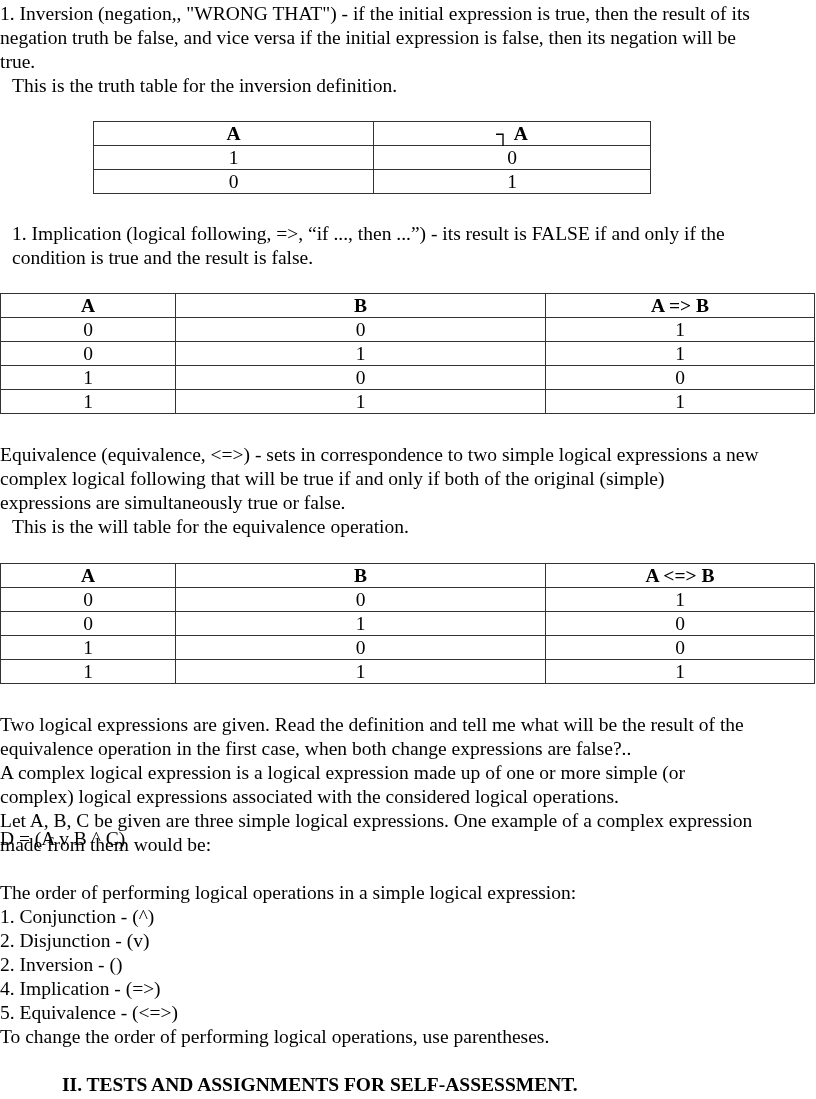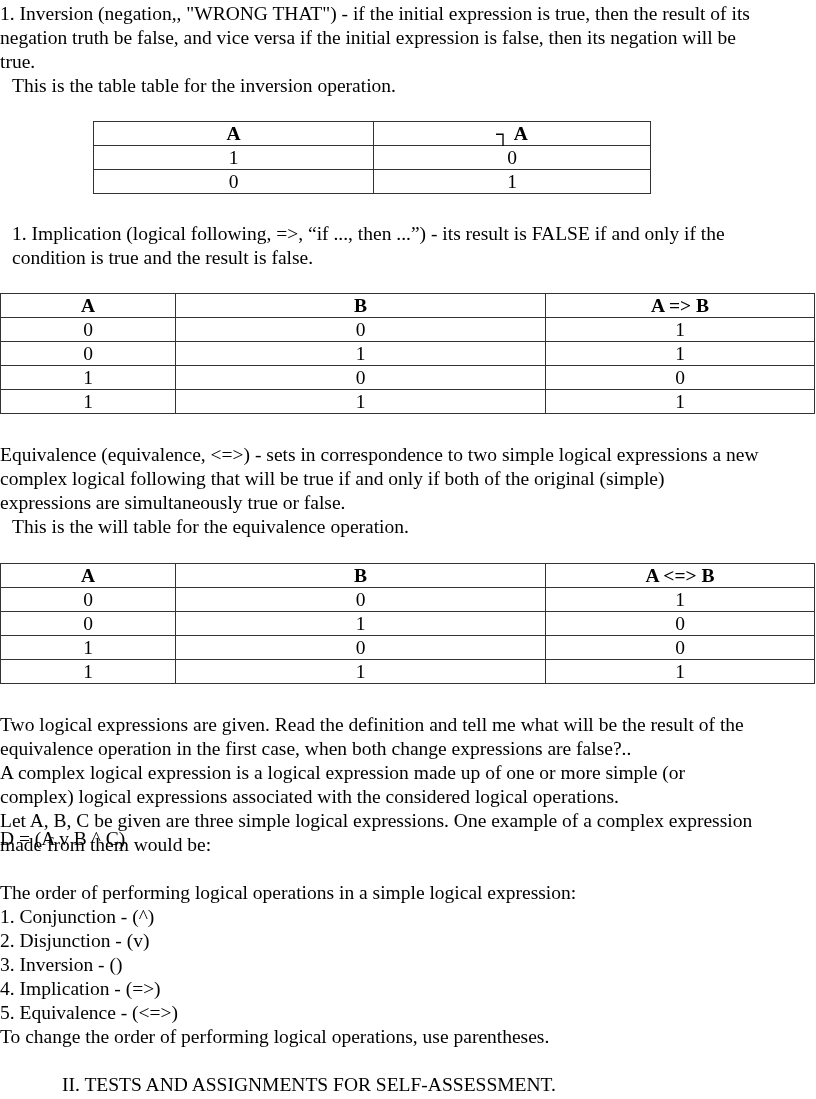--- a/index.html
+++ b/index.html
@@ -6,29 +6,29 @@
   body {
     width: 816px; height: 1099px; overflow: hidden; position: relative;
     font-family: "Liberation Serif", serif; font-size: 19.5px; color: #000;
     line-height: 24px;
   }
   .p { position: absolute; left: 0; white-space: nowrap; }
   .indent { left: 12px; }
   table { position: absolute; border-collapse: collapse; font-family: "Liberation Serif", serif; font-size: 19.5px; }
   td, th { border: 1.3px solid #333; text-align: center; height: 23px; padding: 0; line-height: 22px; }
   th { font-weight: bold; }
-  .heading { position: absolute; left: 62px; font-weight: normal; }
+  .heading { position: absolute; left: 62px; font-weight: bold; }
 </style>
 </head>
 <body>
 
 <div class="p" style="top:2px">1. Inversion (negation,, "WRONG THAT") - if the initial expression is true, then the result of its</div>
 <div class="p" style="top:26px">negation truth be false, and vice versa if the initial expression is false, then its negation will be</div>
 <div class="p" style="top:50px">true.</div>
-<div class="p indent" style="top:74px">This is the table table for the inversion operation.</div>
+<div class="p indent" style="top:74px">This is the truth table for the inversion definition.</div>
 
 <table style="left:93px; top:121px; width:558px;">
   <tbody>
       <tr>
     <th style="width:279px">A</th>
     <th>┐ A</th>
   </tr>
   <tr>
     <td>1</td>
     <td>0</td>
@@ -111,18 +111,18 @@
 <div class="p" style="top:713px">Two logical expressions are given. Read the definition and tell me what will be the result of the</div>
 <div class="p" style="top:737px">equivalence operation in the first case, when both change expressions are false?..</div>
 <div class="p" style="top:761px">A complex logical expression is a logical expression made up of one or more simple (or</div>
 <div class="p" style="top:785px">complex) logical expressions associated with the considered logical operations.</div>
 <div class="p" style="top:809px">Let A, B, C be given are three simple logical expressions. One example of a complex expression</div>
 <div class="p" style="top:833px">made from them would be:</div>
 <div class="p" style="top:827px">D = (A v B ^ C)</div>
 <div class="p" style="top:881px">The order of performing logical operations in a simple logical expression:</div>
 <div class="p" style="top:905px">1. Conjunction - (^)</div>
 <div class="p" style="top:929px">2. Disjunction - (v)</div>
-<div class="p" style="top:953px">3. Inversion - ()</div>
+<div class="p" style="top:953px">2. Inversion - ()</div>
 <div class="p" style="top:977px">4. Implication - (=&gt;)</div>
 <div class="p" style="top:1001px">5. Equivalence - (&lt;=&gt;)</div>
 <div class="p" style="top:1025px">To change the order of performing logical operations, use parentheses.</div>
 
 <div class="heading" style="top:1073px">II. TESTS AND ASSIGNMENTS FOR SELF-ASSESSMENT.</div>
 
 </body></html>

